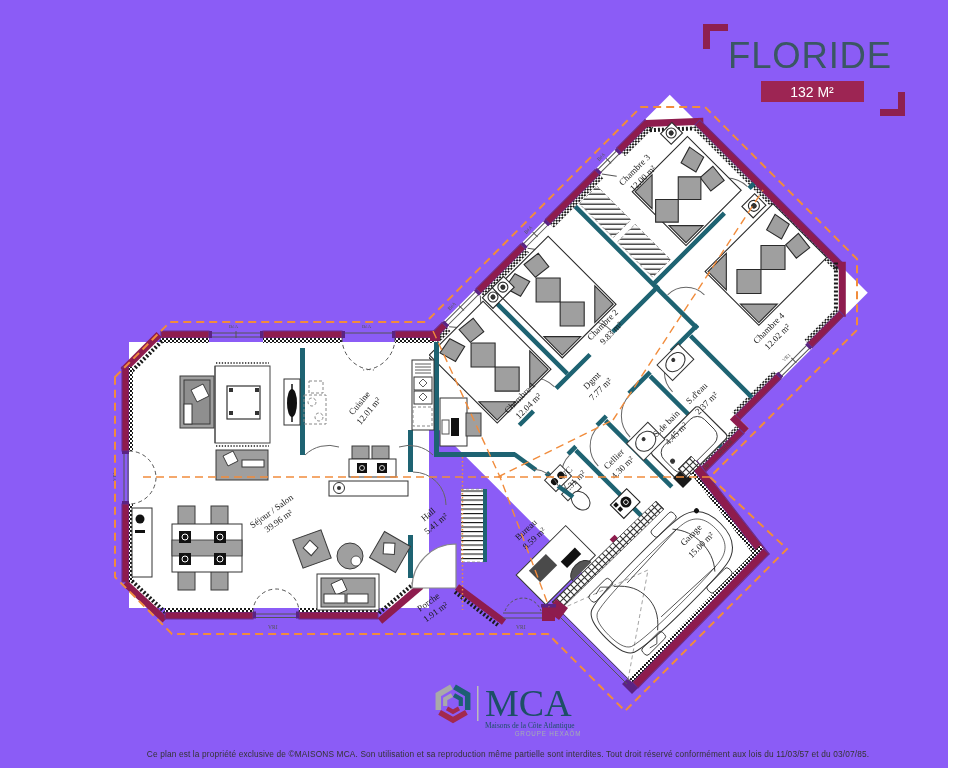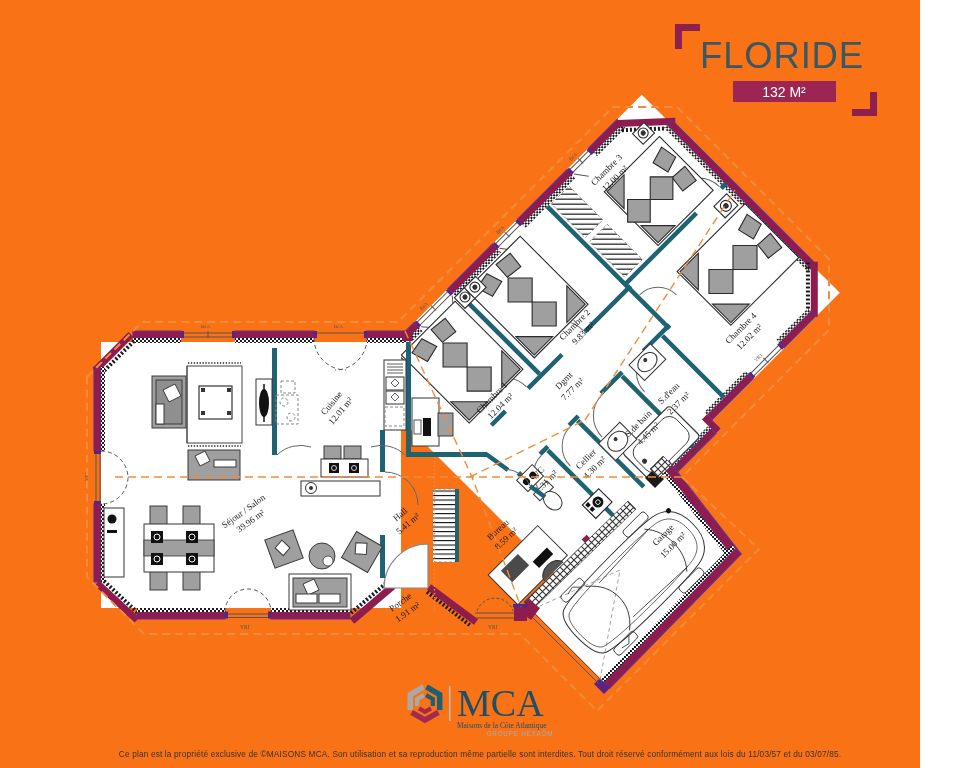--- a/index.html
+++ b/index.html
@@ -1,17 +1,17 @@
 <!DOCTYPE html>
 <html><head>
 <meta charset="utf-8">
 <style>
   html,body{margin:0;padding:0;background:#ffffff;}
-  .page{position:relative;width:920px;height:768px;overflow:hidden;background:#f97316;
-        font-family:"Liberation Sans",sans-serif;}
+  .page{position:relative;width:920px;height:768px;overflow:hidden;background:#8b5cf6;
+        font-family:"Liberation Sans",sans-serif;padding-left:28px;}
   svg text{font-family:"Liberation Serif",serif;}
 </style>
 </head>
 <body>
 <div class="page">
 <svg width="960" height="768" viewBox="0 0 960 768">
 <defs>
   <pattern id="diag" width="4.5" height="4.5" patternUnits="userSpaceOnUse" patternTransform="rotate(45)">
     <rect width="4.5" height="4.5" fill="#ffffff"></rect>
     <line x1="0" y1="0" x2="0" y2="4.5" stroke="#111111" stroke-width="2.6"></line>

